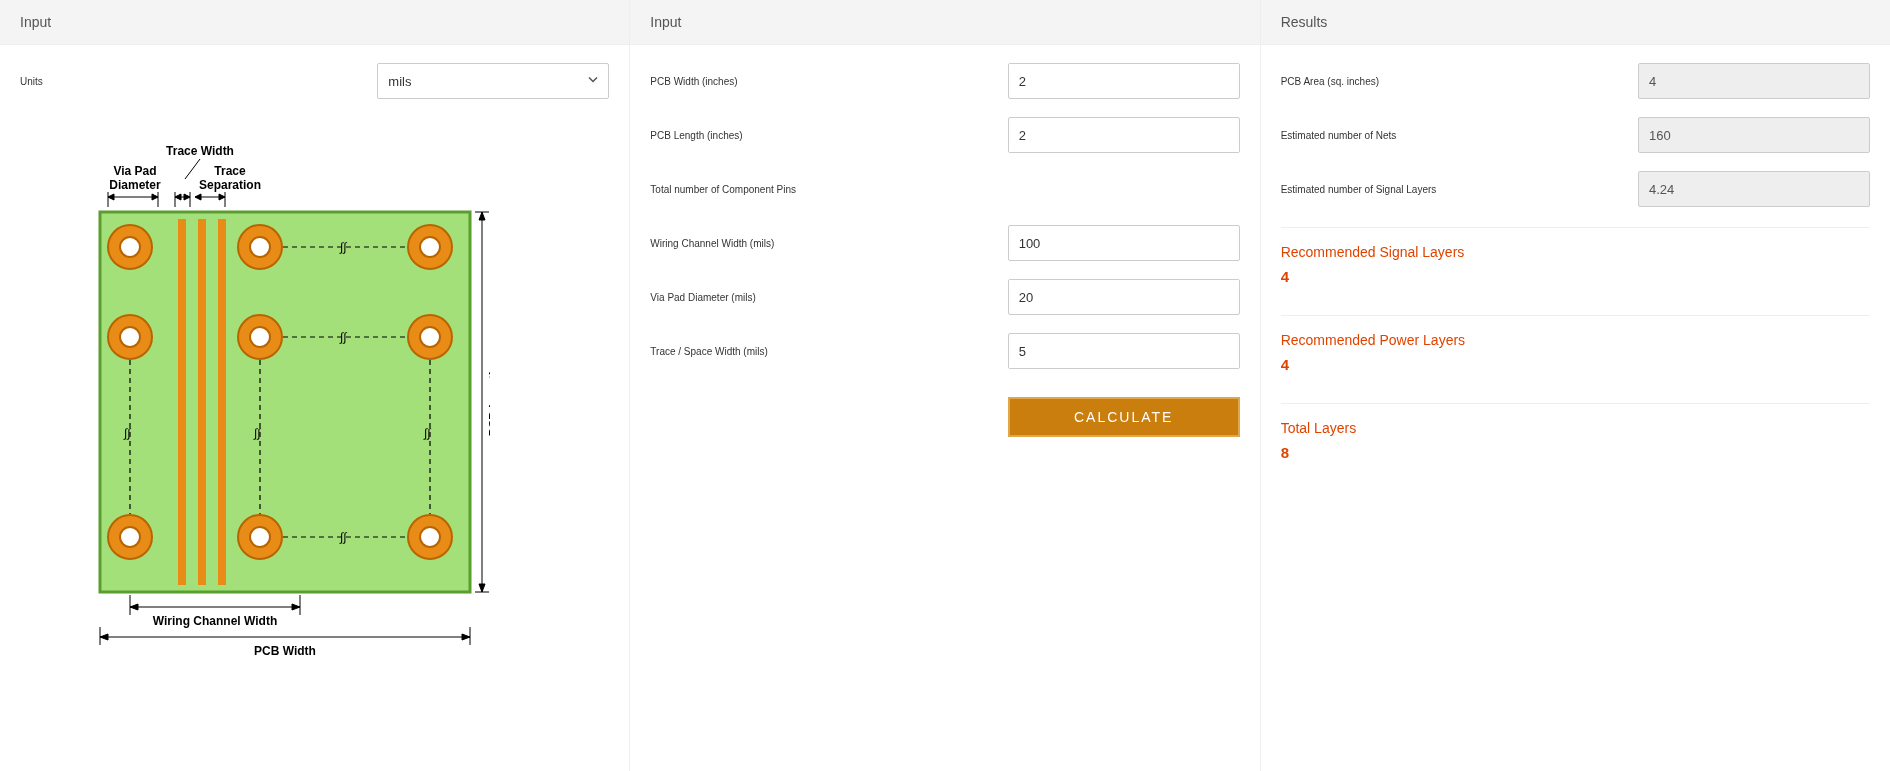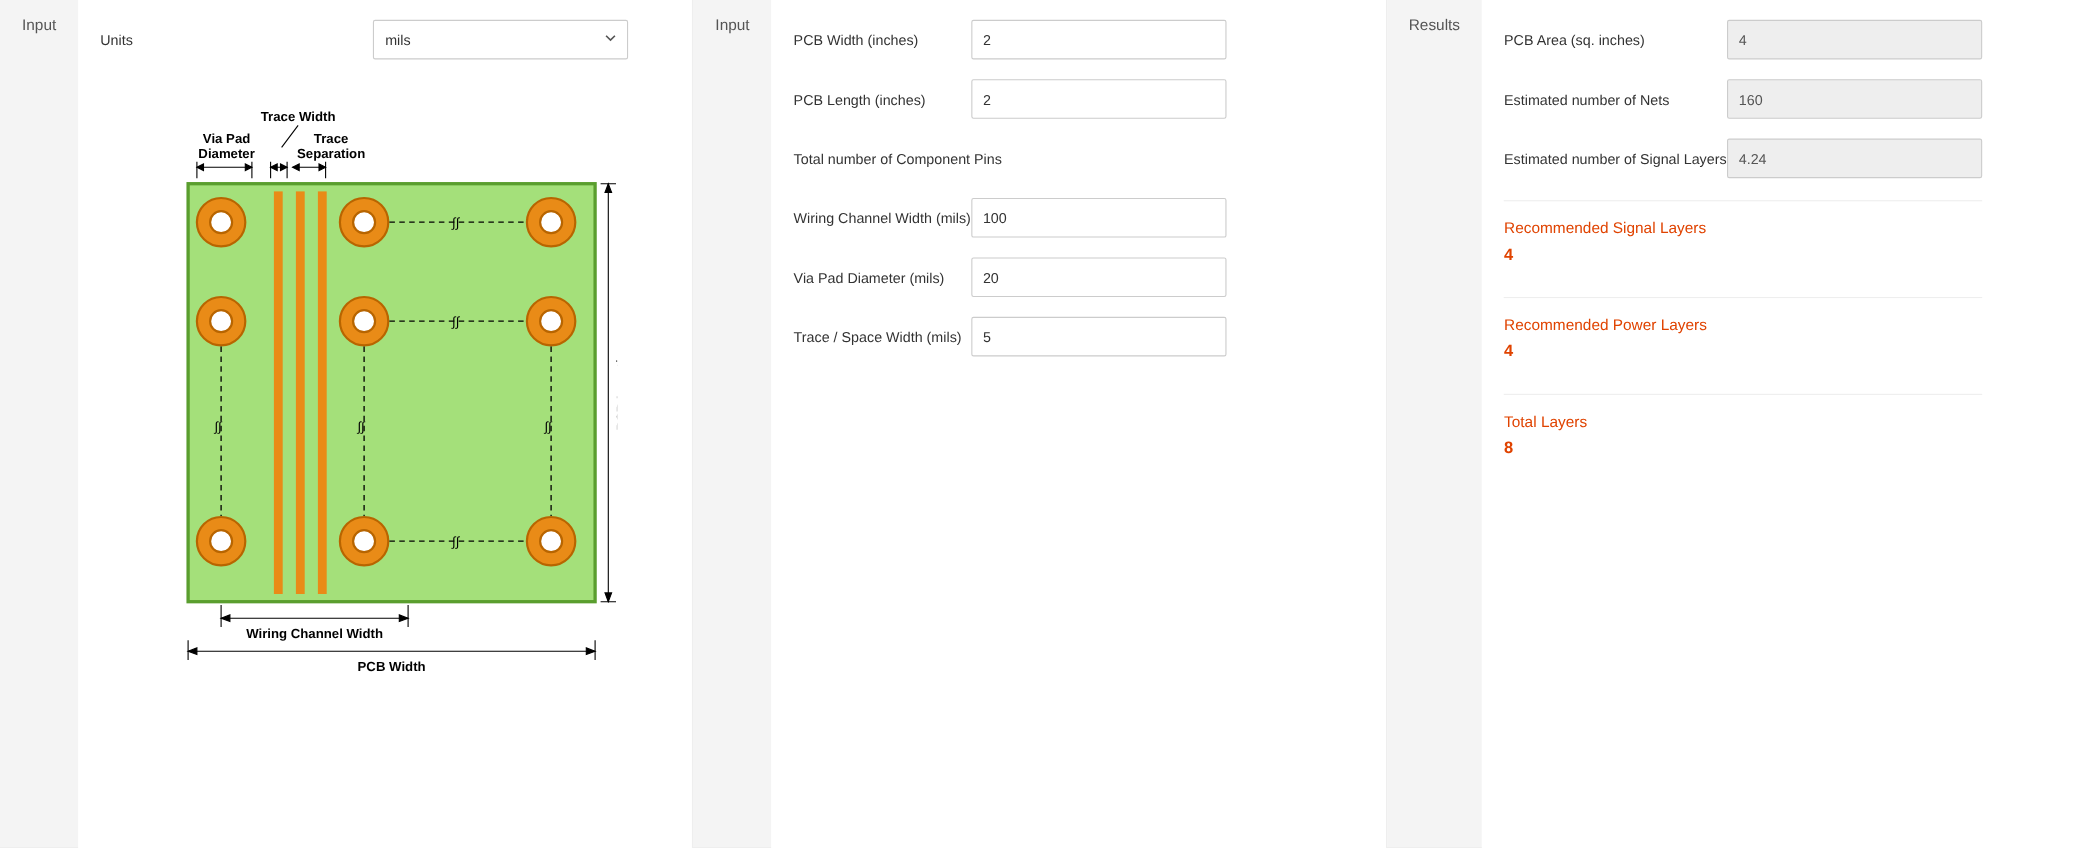--- a/index.html
+++ b/index.html
@@ -11,21 +11,21 @@
   }
   .container {
     display: flex;
     width: 1890px;
     min-height: 771px;
   }
   .panel {
     flex: 1;
     border-right: 1px solid #eee;
     display: flex;
-    flex-direction: row;
+    flex-direction: column;
   }
   .panel:last-child { border-right: none; }
   .panel-header {
     background: #f4f4f4;
     padding: 14px 20px;
     font-size: 14px;
     color: #555;
     border-bottom: 1px solid #eee;
   }
   .panel-body {
@@ -33,21 +33,21 @@
   }
   .row {
     display: flex;
     align-items: center;
     margin-bottom: 18px;
     min-height: 36px;
   }
   .row-label {
     flex: 1;
     color: #333;
-    font-size: 13px;
+    font-size: 10px;
   }
   .row-control {
     width: 232px;
   }
   select.ctl, input.ctl {
     width: 100%;
     height: 36px;
     padding: 6px 10px;
     border: 1px solid #ccc;
     border-radius: 2px;
@@ -260,20 +260,23 @@
         <div class="row-control"><input class="ctl" value="100" style=""></div>
       </div>
       <div class="row">
         <div class="row-label">Via Pad Diameter (mils)</div>
         <div class="row-control"><input class="ctl" value="20" style=""></div>
       </div>
       <div class="row">
         <div class="row-label">Trace / Space Width (mils)</div>
         <div class="row-control"><input class="ctl" value="5" style=""></div>
       </div>
+      <div class="row calc-row">
+        <button class="calc-btn">CALCULATE</button>
+      </div>
     </div>
   </div>
 
   <div class="panel">
     <div class="panel-header">Results</div>
     <div class="panel-body">
       <div class="row">
         <div class="row-label">PCB Area (sq. inches)</div>
         <div class="row-control"><input class="ctl" readonly="" value="4" style=""></div>
       </div>

